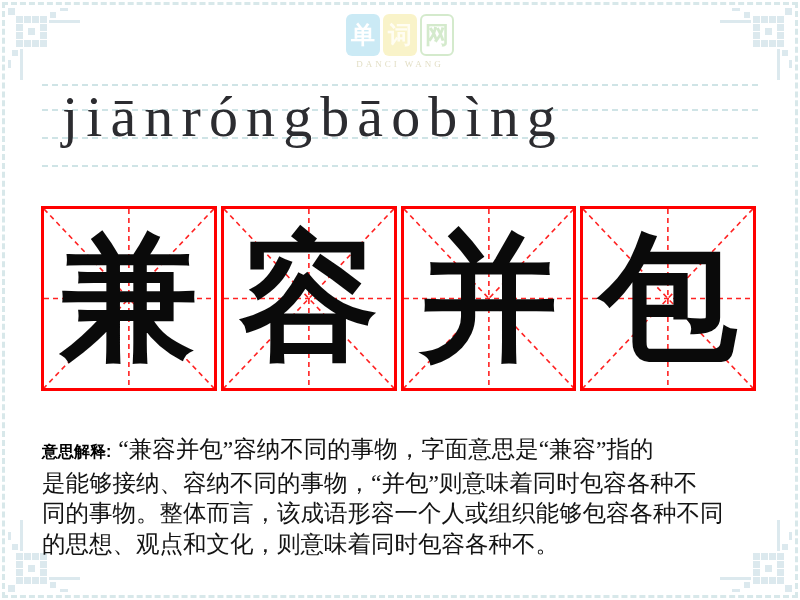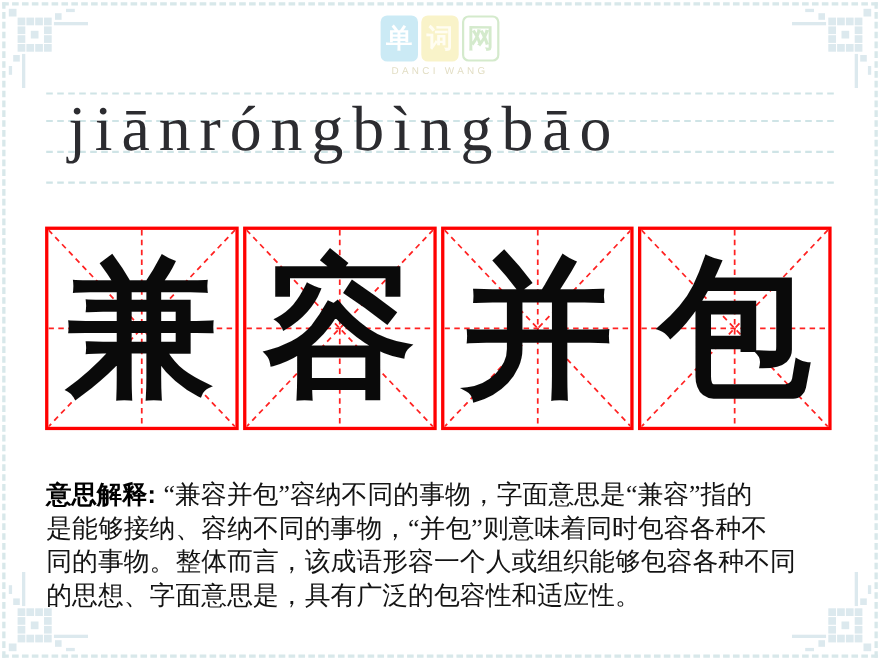--- a/index.html
+++ b/index.html
@@ -36,21 +36,21 @@
   .wm-block {
     width:34px; height:42px; border-radius:6px;
     display:flex; align-items:center; justify-content:center;
     font-family:"Liberation Sans", sans-serif;
     font-size:24px; font-weight:bold;
   }
   .wm-b0 { background:#c3e7f4; color:#ffffff; }
   .wm-b1 { background:#f9f1c0; color:#fffdf0; }
   .wm-b2 { background:#ffffff; border:2px solid #cde7c4; color:#cde7c4; }
   .wm-sub {
-    margin-top:3px; font-family:Liberation Sans, sans-serif;
+    margin-top:3px; font-family:Liberation Serif, serif;
     font-size:9px; letter-spacing:3px; color:#ddd8ba; white-space:nowrap;
   }
 
   
   .rule {
     position:absolute; left:42px; width:716px; height:0;
     border-top:2px dashed #cfe4e6;
   }
   .rule.r0 { top:84px; } .rule.r1 { top:109px; }
   .rule.r2 { top:137px; } .rule.r3 { top:165px; }
@@ -82,21 +82,21 @@
 
   
   .explanation {
     position:absolute; left:42px; top:434px; width:724px;
     font-family:"Liberation Serif", serif;
     font-size:23.5px; line-height:30.5px; color:#141414;
   }
   .exp-line { white-space:nowrap; }
   .exp-label {
     font-family:"Liberation Sans", sans-serif;
-    font-weight:bold; font-size:23px; color:#000000; margin-right:7px;
+    font-weight:bold; font-size:16px; color:#000000; margin-right:7px;
   }
 </style>
 </head>
 <body>
 
 <div class="card">
 
   <div class="page-border"></div>
 
   <svg class="corner tl" viewBox="0 0 80 80">
@@ -207,22 +207,22 @@
   </div>
 
   <div class="rule r0"></div>
   <div class="rule r1"></div>
   <div class="rule r2"></div>
   <div class="rule r3"></div>
 
   <div class="pinyin-row">
     <span class="syllable">jiān</span>
     <span class="syllable">róng</span>
+    <span class="syllable">bāo</span>
     <span class="syllable">bìng</span>
-    <span class="syllable">bāo</span>
   </div>
 
   <div class="char-grid">
     <div class="cell">
       <svg viewBox="0 0 100 100" preserveAspectRatio="none">
         <g stroke="#ff2222" stroke-width="1.6" stroke-dasharray="5,4" vector-effect="non-scaling-stroke">
           <line x1="0" y1="0" x2="100" y2="100" vector-effect="non-scaling-stroke"></line>
           <line x1="100" y1="0" x2="0" y2="100" vector-effect="non-scaling-stroke"></line>
           <line x1="0" y1="50" x2="100" y2="50" vector-effect="non-scaling-stroke"></line>
           <line x1="50" y1="0" x2="50" y2="100" vector-effect="non-scaling-stroke"></line>
@@ -264,16 +264,16 @@
       <span class="hanzi">包</span>
     </div>
   </div>
 
   <div class="explanation">
     <div class="exp-line">
       <span class="exp-label">意思解释:</span><span>“兼容并包”容纳不同的事物，字面意思是“兼容”指的</span>
     </div>
     <div class="exp-line">是能够接纳、容纳不同的事物，“并包”则意味着同时包容各种不</div>
     <div class="exp-line">同的事物。整体而言，该成语形容一个人或组织能够包容各种不同</div>
-    <div class="exp-line">的思想、字面意思是，具有广泛的包容性和适应性。</div>
+    <div class="exp-line">的思想、观点和文化，则意味着同时包容各种不。</div>
   </div>
 
 </div>
 
 </body></html>

